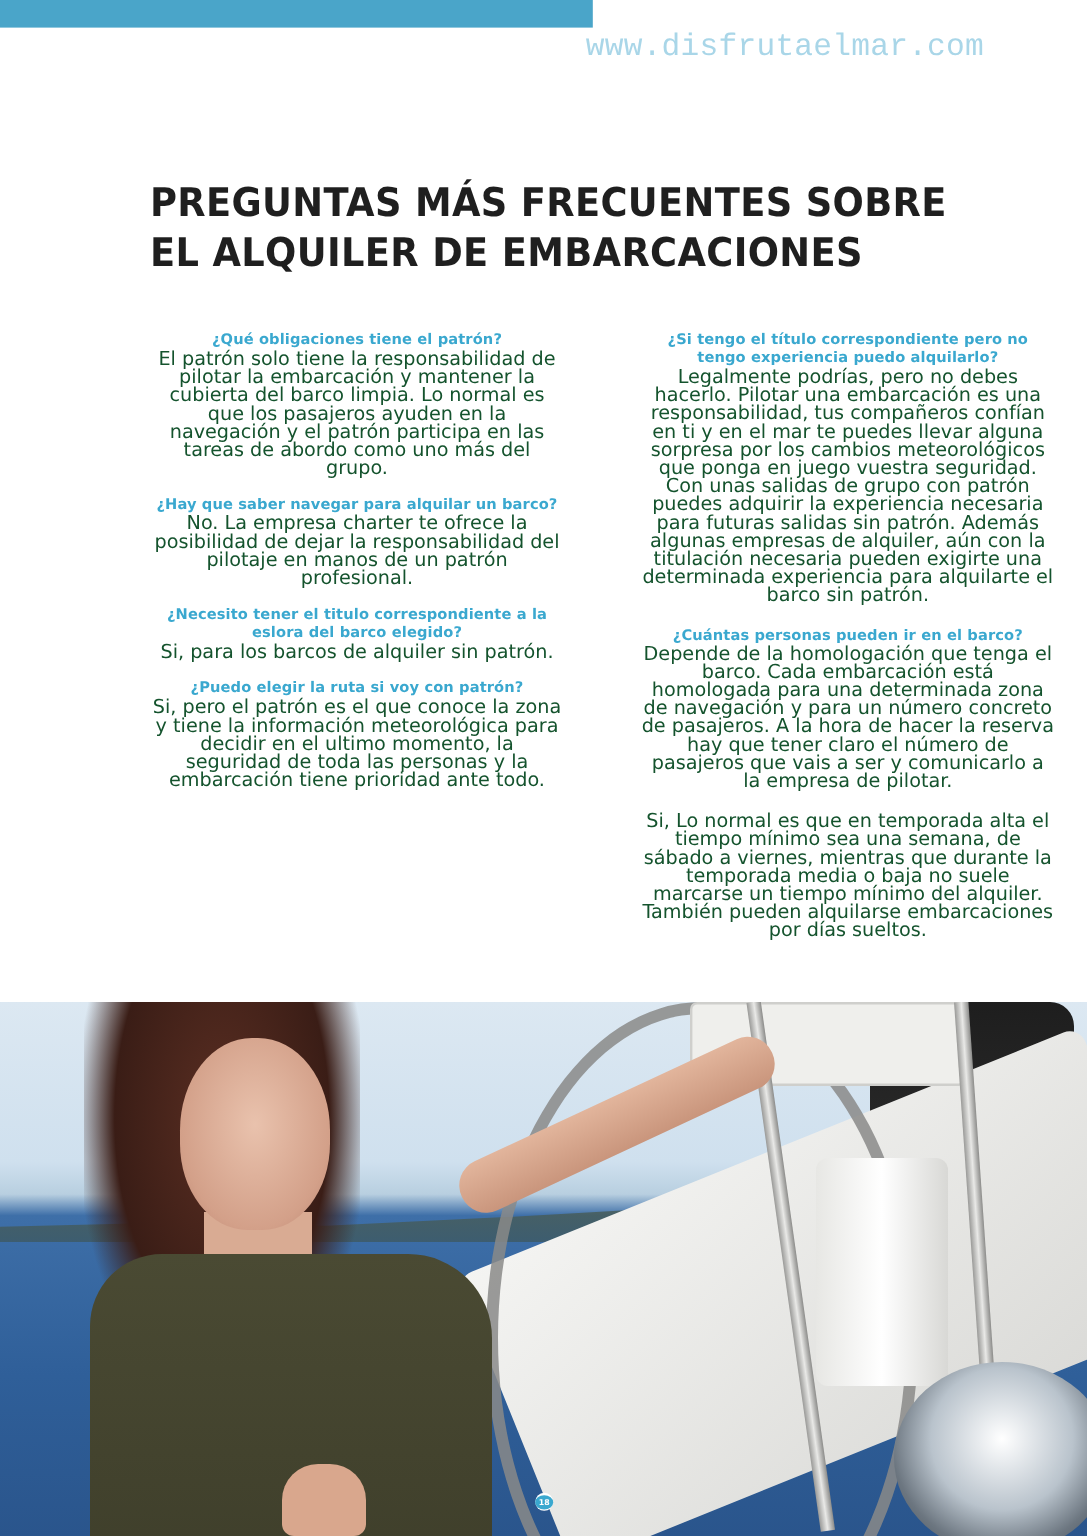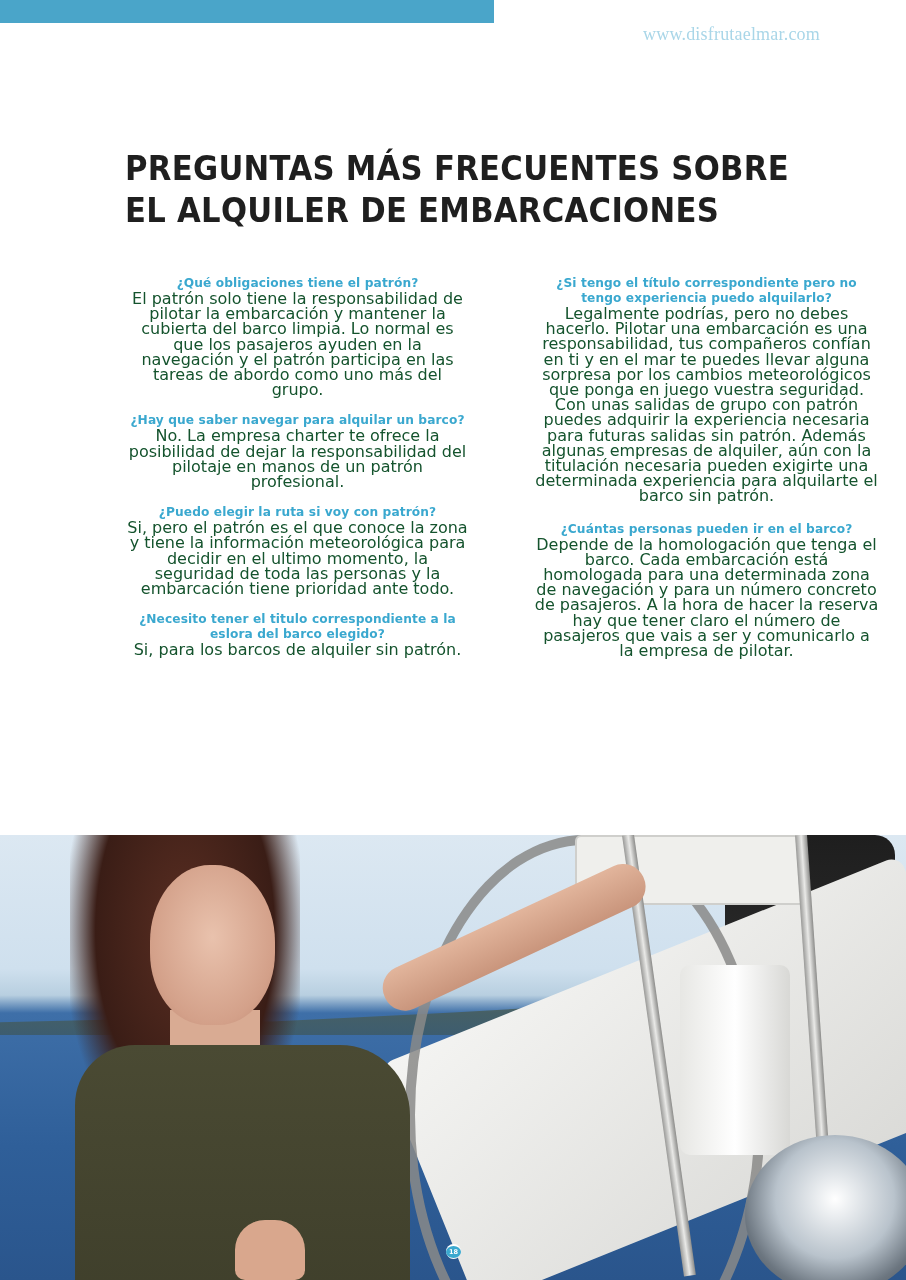--- a/index.html
+++ b/index.html
@@ -5,21 +5,21 @@
     * { margin: 0; padding: 0; box-sizing: border-box; }
     html, body { width: 906px; height: 1280px; background: #ffffff; overflow: hidden; }
     body { position: relative; font-family: "DejaVu Sans", sans-serif; }
 
     .top-bar {
       position: absolute; left: 0; top: 0; width: 494px; height: 23px;
       background: #4aa5c9;
     }
     .site-url {
       position: absolute; right: 86px; top: 24px;
-      font-family: Liberation Serif, serif; font-size: 18px; color: #a9d6e8;
+      font-family: Liberation Mono, monospace; font-size: 26px; color: #a9d6e8;
       letter-spacing: 0.2px;
     }
     .page-title {
       position: absolute; left: 125px; top: 148px; width: 720px;
       font-family: "DejaVu Sans", sans-serif; font-weight: bold;
       font-size: 33px; line-height: 42px; color: #1f1f1f; letter-spacing: 0.3px;
       transform: scaleX(0.93); transform-origin: left top;
     }
     .col {
       position: absolute; top: 276px;
@@ -139,39 +139,40 @@
 <div class="col col-left">
   <div class="faq">
     <div class="faq-q">¿Qué obligaciones tiene el patrón?</div>
     <div class="faq-a">El patrón solo tiene la responsabilidad de pilotar la embarcación y mantener la cubierta del barco limpia. Lo normal es que los pasajeros ayuden en la navegación y el patrón participa en las tareas de abordo como uno más del grupo.</div>
   </div>
   <div class="faq">
     <div class="faq-q">¿Hay que saber navegar para alquilar un barco?</div>
     <div class="faq-a">No. La empresa charter te ofrece la posibilidad de dejar la responsabilidad del pilotaje en manos de un patrón profesional.</div>
   </div>
   <div class="faq">
+    <div class="faq-q">¿Necesito tener el titulo correspondiente a la eslora del barco elegido?</div>
+    <div class="faq-a">Si, para los barcos de alquiler sin patrón.</div>
+  </div>
+  <div class="faq">
     <div class="faq-q">¿Puedo elegir la ruta si voy con patrón?</div>
     <div class="faq-a">Si, pero el patrón es el que conoce la zona y tiene la información meteorológica para decidir en el ultimo momento, la seguridad de toda las personas y la embarcación tiene prioridad ante todo.</div>
-  </div>
-  <div class="faq">
-    <div class="faq-q">¿Necesito tener el titulo correspondiente a la eslora del barco elegido?</div>
-    <div class="faq-a">Si, para los barcos de alquiler sin patrón.</div>
   </div>
 </div>
 
 <div class="col col-right">
   <div class="faq">
     <div class="faq-q">¿Si tengo el título correspondiente pero no tengo experiencia puedo alquilarlo?</div>
     <div class="faq-a">Legalmente podrías, pero no debes hacerlo. Pilotar una embarcación es una responsabilidad, tus compañeros confían en ti y en el mar te puedes llevar alguna sorpresa por los cambios meteorológicos que ponga en juego vuestra seguridad. Con unas salidas de grupo con patrón puedes adquirir la experiencia necesaria para futuras salidas sin patrón. Además algunas empresas de alquiler, aún con la titulación necesaria pueden exigirte una determinada experiencia para alquilarte el barco sin patrón.</div>
   </div>
   <div class="faq">
     <div class="faq-q">¿Cuántas personas pueden ir en el barco?</div>
     <div class="faq-a">Depende de la homologación que tenga el barco. Cada embarcación está homologada para una determinada zona de navegación y para un número concreto de pasajeros. A la hora de hacer la reserva hay que tener claro el número de pasajeros que vais a ser y comunicarlo a la empresa de pilotar.</div>
   </div>
   <div class="faq">
+    <div class="faq-a">Si, Lo normal es que en temporada alta el tiempo mínimo sea una semana, de sábado a viernes, mientras que durante la temporada media o baja no suele marcarse un tiempo mínimo del alquiler. También pueden alquilarse embarcaciones por días sueltos.</div>
   </div>
 </div>
 
 <div class="photo" aria-label="Young woman with long dark hair in an olive t-shirt holding the helm of a sailboat at sea">
   <div class="land"></div>
   <div class="person-bg"></div>
   <div class="deck"></div>
   <div class="wheel"></div>
   <div class="console"></div>
   <div class="pedestal"></div>

